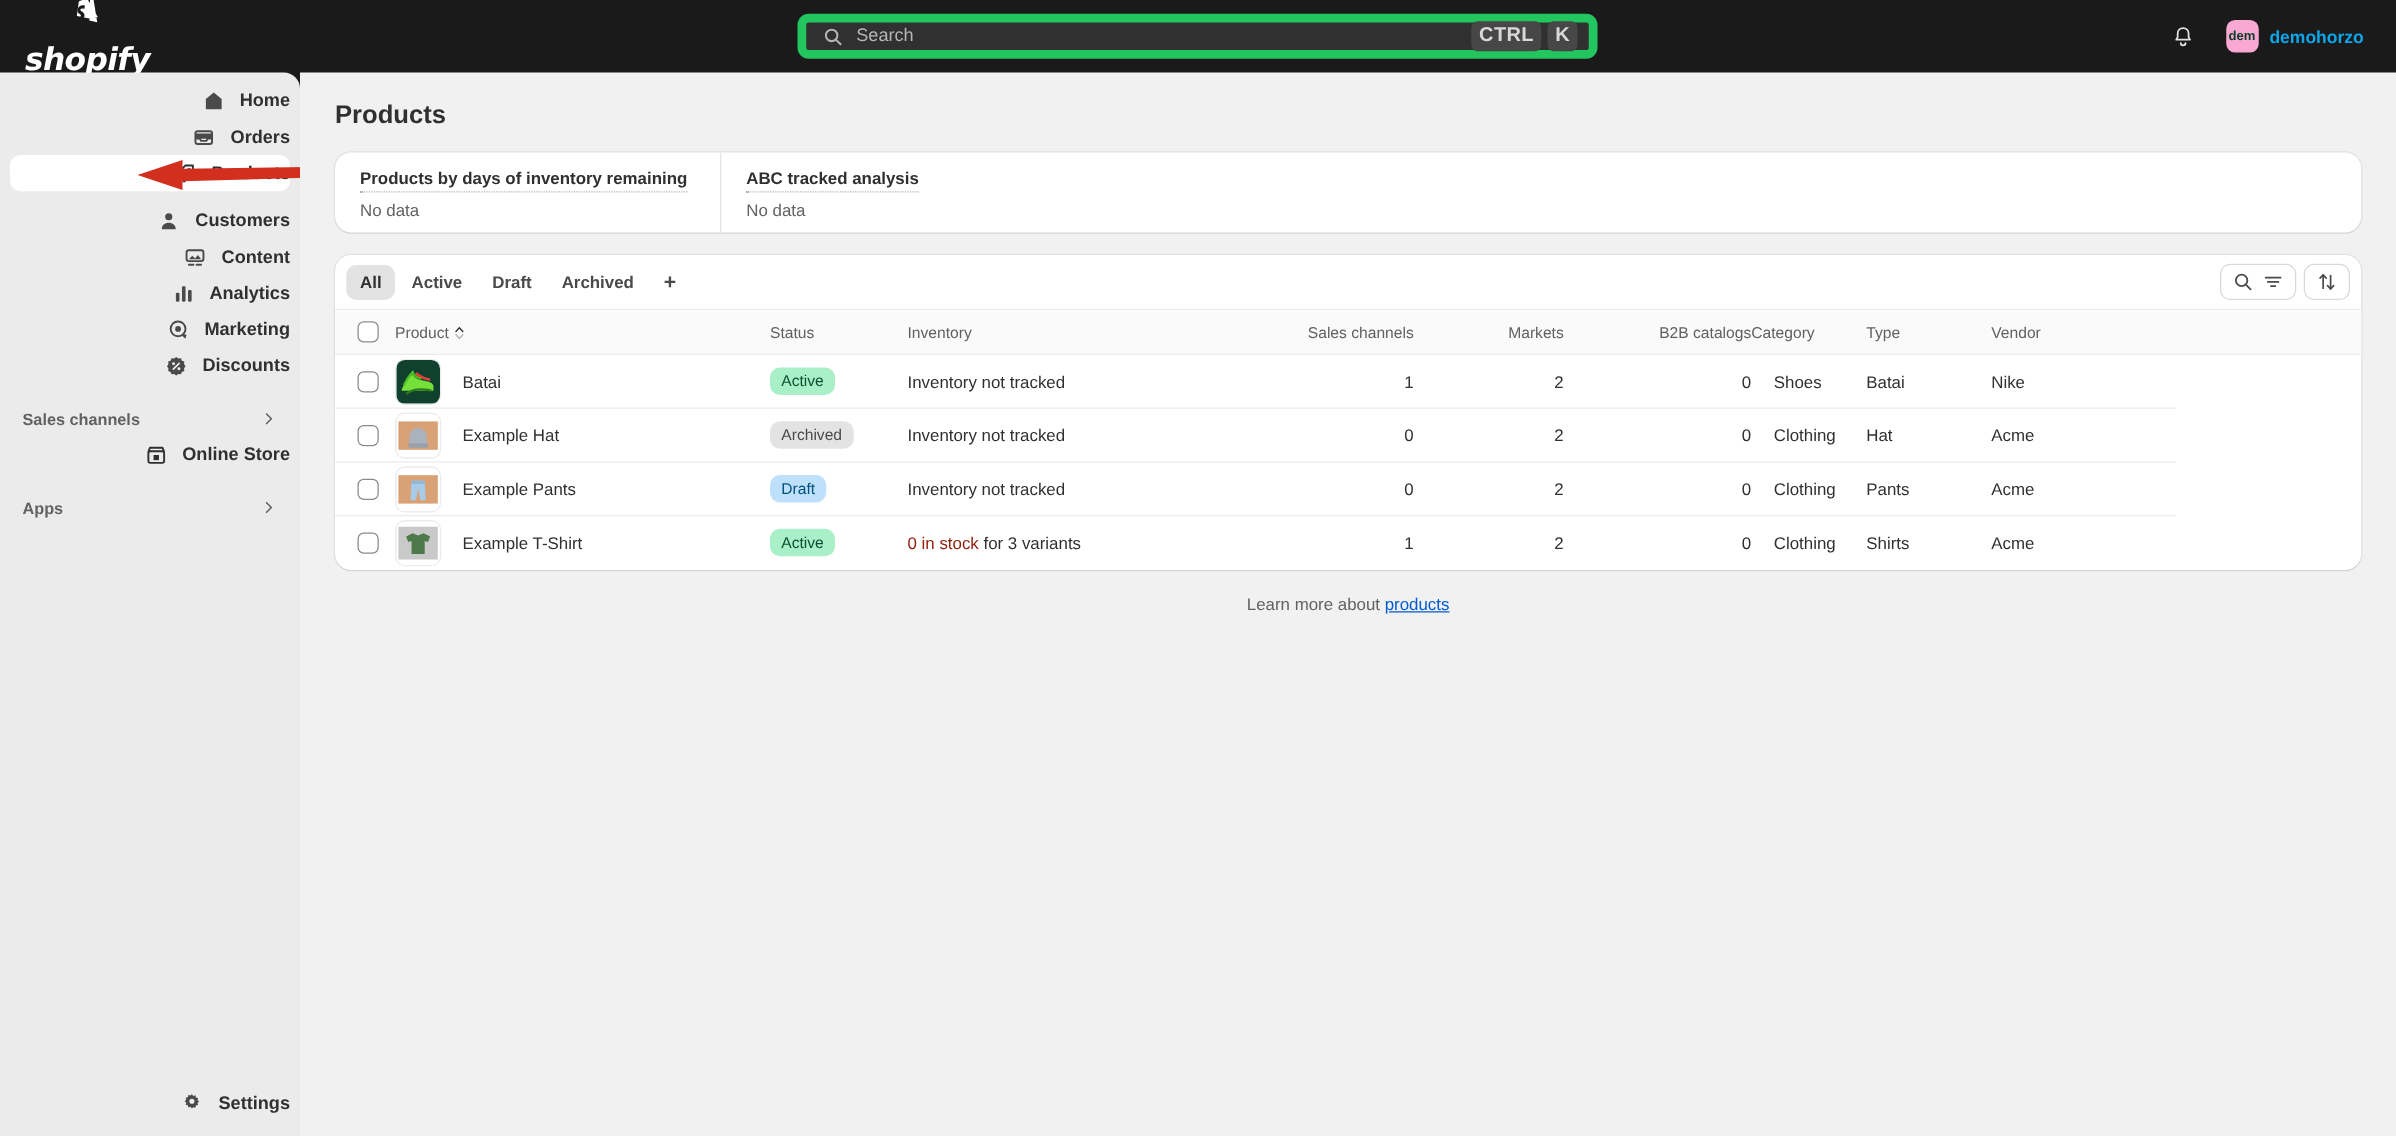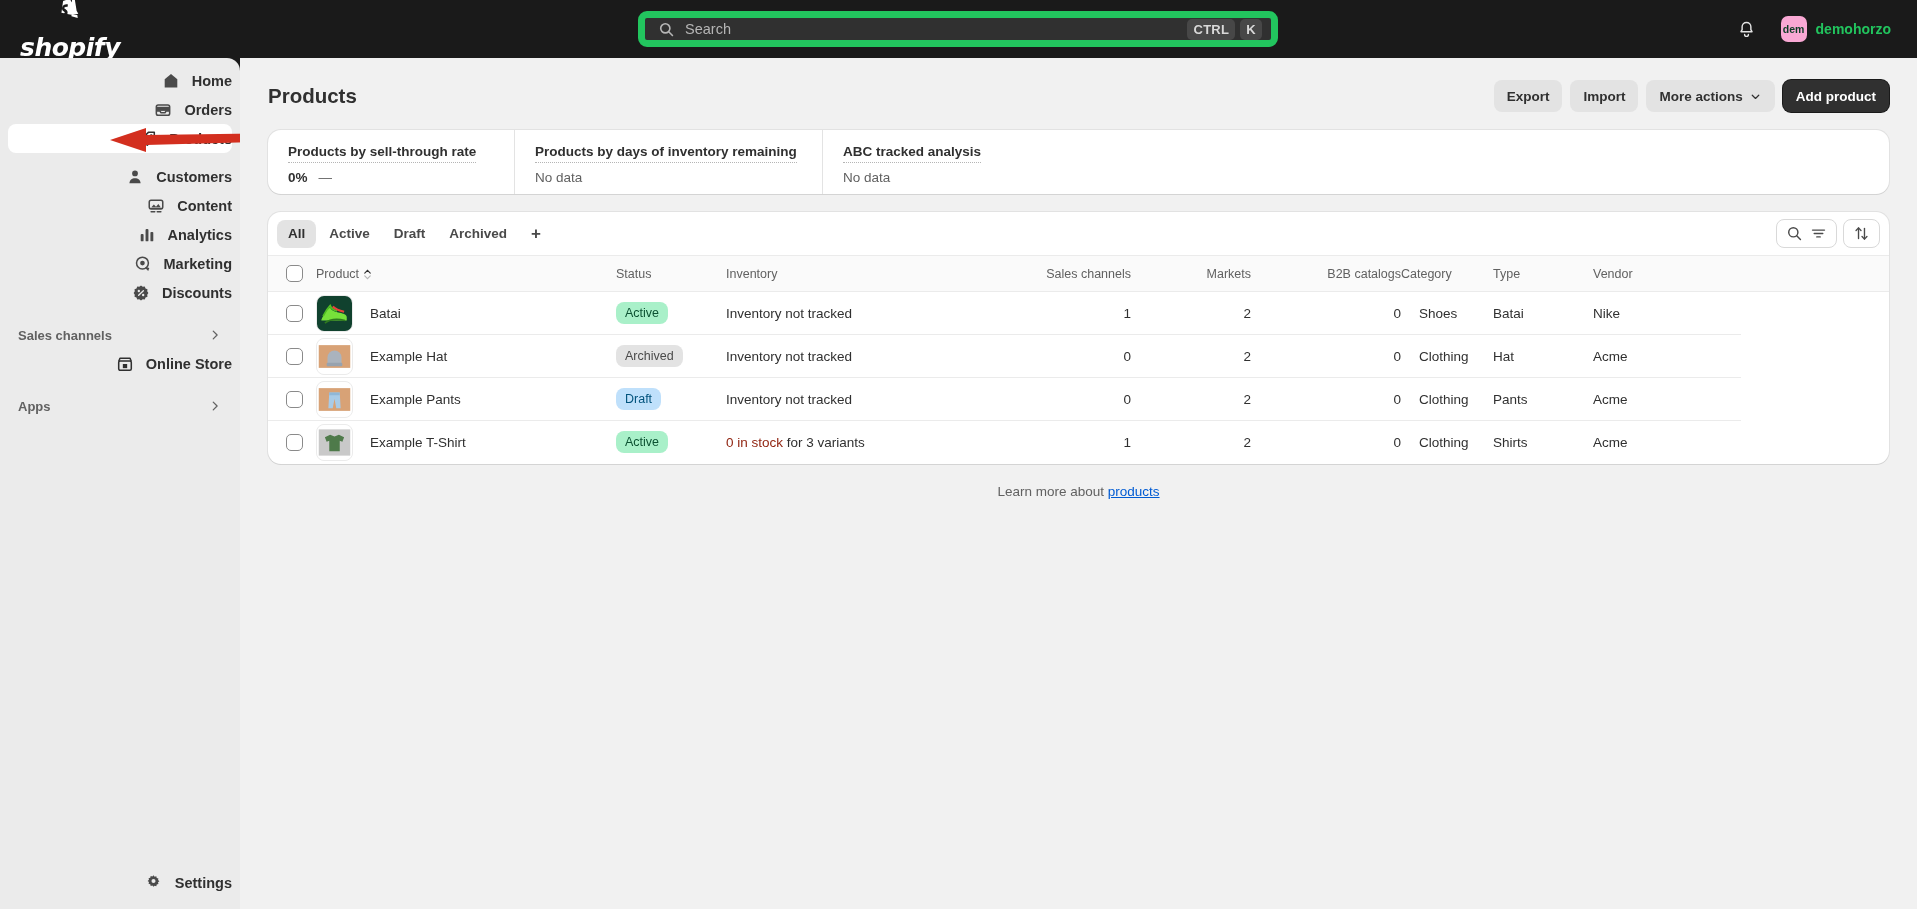--- a/index.html
+++ b/index.html
@@ -30,21 +30,21 @@
   }
   #search-wrap .s-icon { width: 17px; height: 17px; flex: 0 0 auto; }
   #search-input {
     flex: 1; background: transparent; border: none; outline: none;
     color: #e3e3e3; font-size: 14.5px; margin-left: 10px;
     font-family: "Liberation Sans", sans-serif;
   }
   #search-input::placeholder { color: #b5b5b5; opacity: 1; }
   .kbd {
     background: #474747; color: #d8d8d8; border-radius: 5px;
-    font-size: 13px; font-weight: 600; padding: 4px 6px; margin-left: 5px;
+    font-size: 16px; font-weight: 600; padding: 4px 6px; margin-left: 5px;
     line-height: 1; letter-spacing: 0.3px;
   }
 
   #topbar-right {
     position: absolute; right: 16px; top: 0; height: 58px;
     display: flex; align-items: center; gap: 14px;
   }
   #bell-btn {
     width: 32px; height: 32px; border-radius: 8px; border: none;
     background: transparent; display: flex; align-items: center; justify-content: center;
@@ -52,21 +52,21 @@
   }
   #user-chip {
     display: flex; align-items: center; gap: 9px; padding: 4px 10px 4px 4px;
     border-radius: 9px; background: transparent; border: none; cursor: pointer;
   }
   #user-chip .avatar {
     width: 26px; height: 26px; border-radius: 7px; background: #f9a8d4;
     color: #0d3d26; font-size: 10.5px; font-weight: 700;
     display: flex; align-items: center; justify-content: center;
   }
-  #user-chip .uname { color: #22c55e; font-size: 14px; font-weight: 600; }
+  #user-chip .uname { color: #0ea5e9; font-size: 14px; font-weight: 600; }
 
   
   #sidebar {
     position: absolute; left: 0; top: 58px; width: 240px; height: 851px;
     background: #ebebeb; border-top-right-radius: 13px;
     padding-top: 8px;
   }
   .nav-row {
     display: flex; align-items: center; height: 29px; margin: 0 8px;
     padding-left: 10px; border-radius: 8px; cursor: pointer;
@@ -357,44 +357,23 @@
 </nav>
 
 <svg id="arrow-annotation" viewBox="0 0 250 30">
   <polygon points="0,14 36,2 36,9 250,6 250,13 36,19 36,26" fill="#d32f1f"></polygon>
 </svg>
 
 <main id="main">
 
   <div id="page-head">
     <h1 id="page-title">Products</h1>
-    <div id="head-actions">
-        <button class="btn">
-          <span>Export</span>
-        </button>
-        <button class="btn">
-          <span>Import</span>
-        </button>
-        <button class="btn">
-          <span>More actions</span>
-          <svg width="13" height="13" viewBox="0 0 20 20">
-            <polyline points="5,8 10,13 15,8" fill="none" stroke="#303030" stroke-width="1.9" stroke-linecap="round" stroke-linejoin="round"></polyline>
-          </svg>
-        </button>
-        <button class="btn primary">
-          <span>Add product</span>
-        </button>
-      </div>
   </div>
 
   <section class="card" id="analytics">
-      <div class="an-cell"><div class="an-title">Products by sell-through rate</div><div class="an-val">
-          <span class="strong">0%</span>
-          <span>—</span>
-        </div></div>
       <div class="an-cell wide"><div class="an-title">Products by days of inventory remaining</div><div class="an-val">
           <span class="">No data</span>
           <span></span>
         </div></div>
       <div class="an-cell"><div class="an-title">ABC tracked analysis</div><div class="an-val">
           <span class="">No data</span>
           <span></span>
         </div></div>
     </section>
 

